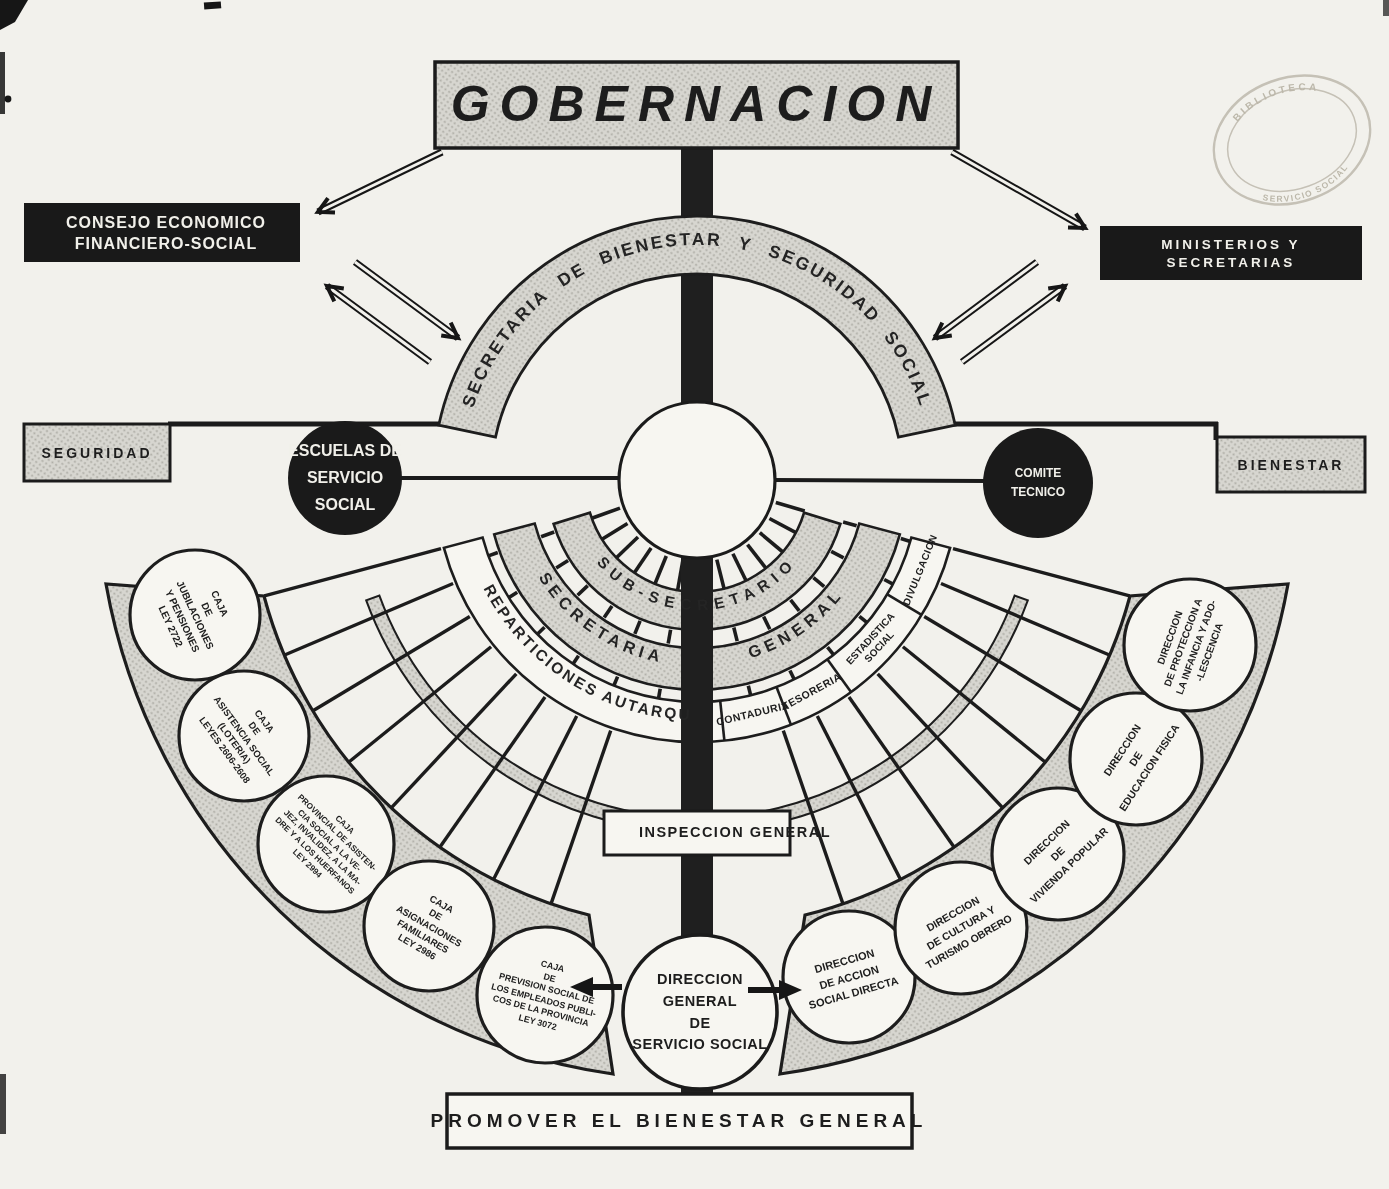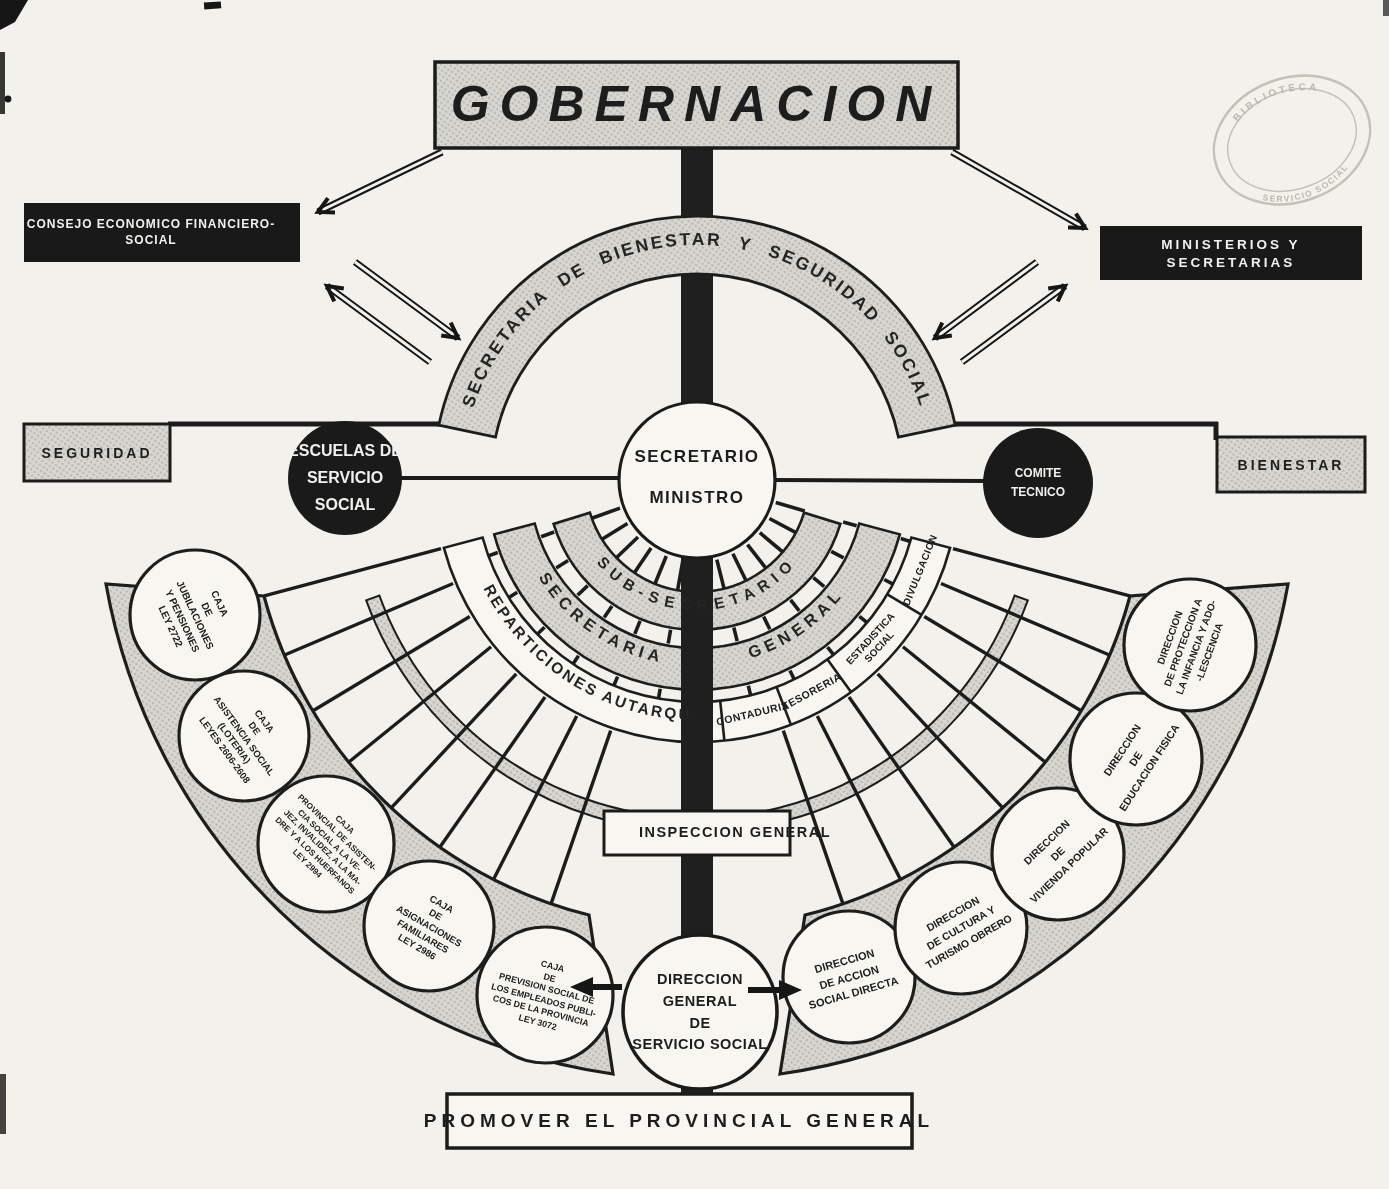--- a/index.html
+++ b/index.html
@@ -224,36 +224,34 @@
     <path d="M570,987 L593,977 L593,997 Z" stroke="none"></path>
     <line x1="748" y1="990" x2="782" y2="990" stroke-width="6"></line>
     <path d="M802,990 L779,980 L779,1000 Z" stroke="none"></path>
   </g>
 
   <rect x="447" y="1094" width="465" height="54" fill="#f7f6f1" stroke="#1b1b1b" stroke-width="3.5"></rect>
 </svg>
 
 <div class="lbl" style="left:696px;top:104px;font-size:50px;letter-spacing:10px;white-space:nowrap;font-style:italic;">GOBERNACION</div>
 
-<div class="lbl inv" style="left:151px;top:233px;font-size:12px;letter-spacing:1px;width:270px;font-weight:bold;">CONSEJO ECONOMICO FINANCIERO-SOCIAL</div>
+<div class="lbl inv" style="left:166px;top:233px;font-size:16px;letter-spacing:1px;width:270px;font-weight:bold;">CONSEJO ECONOMICO FINANCIERO-SOCIAL</div>
 
 <div class="lbl inv" style="left:1231px;top:254px;font-size:13.5px;letter-spacing:3px;width:260px;">MINISTERIOS Y SECRETARIAS</div>
 
 <div class="lbl" style="left:97px;top:453px;font-size:14px;letter-spacing:3px;">SEGURIDAD</div>
 
 <div class="lbl" style="left:1291px;top:465px;font-size:14px;letter-spacing:3px;">BIENESTAR</div>
 
 <div class="lbl inv" style="left:345px;top:478px;font-size:16px;line-height:1.7;width:119px;">ESCUELAS DE
 SERVICIO SOCIAL</div>
 
 <div class="lbl inv" style="left:1038px;top:483px;font-size:12px;line-height:1.6;">COMITE
 TECNICO</div>
 
-<div class="lbl" style="left:697px;top:478px;font-size:17px;letter-spacing:1.5px;line-height:2.4;">SECRETARIO
-MINISTRO</div>
 
 <div class="lbl" style="left:753px;top:714px;transform:translate(-50%,-50%) rotate(-13.5deg);font-size:10.5px;letter-spacing:0.5px;white-space:nowrap;">CONTADURIA</div>
 <div class="lbl" style="left:812px;top:692px;transform:translate(-50%,-50%) rotate(-28.5deg);font-size:10.5px;letter-spacing:0.5px;white-space:nowrap;">TESORERIA</div>
 <div class="lbl" style="left:875px;top:643px;transform:translate(-50%,-50%) rotate(-47.5deg);font-size:10px;line-height:1.2;">ESTADISTICA
 SOCIAL</div>
 <div class="lbl" style="left:920px;top:570px;transform:translate(-50%,-50%) rotate(-68deg);font-size:10px;letter-spacing:0.5px;white-space:nowrap;">DIVULGACION</div>
 
 <div class="lbl" style="left:697px;top:833px;font-size:14.5px;letter-spacing:1.5px;white-space:nowrap;margin-left:38px;">INSPECCION GENERAL</div>
 
 <div class="lbl" style="left:195px;top:615px;transform:translate(-50%,-50%) rotate(65deg);font-size:10px;width:126px;line-height:1.35;">CAJA
@@ -299,15 +297,15 @@
 <div class="lbl" style="left:1190px;top:645px;transform:translate(-50%,-50%) rotate(-70deg);font-size:10px;width:126px;line-height:1.4;">DIRECCION
 DE PROTECCION A
 LA INFANCIA Y ADO-
 -LESCENCIA</div>
 
 <div class="lbl" style="left:700px;top:1012px;font-size:14.5px;line-height:1.5;letter-spacing:0.5px;">DIRECCION
 GENERAL
 DE
 SERVICIO SOCIAL</div>
 
-<div class="lbl" style="left:679px;top:1121px;font-size:19px;letter-spacing:5px;white-space:nowrap;">PROMOVER EL PROVINCIAL GENERAL</div>
+<div class="lbl" style="left:679px;top:1121px;font-size:19px;letter-spacing:5px;white-space:nowrap;">PROMOVER EL BIENESTAR GENERAL</div>
 
 </div>
 
 </body></html>

